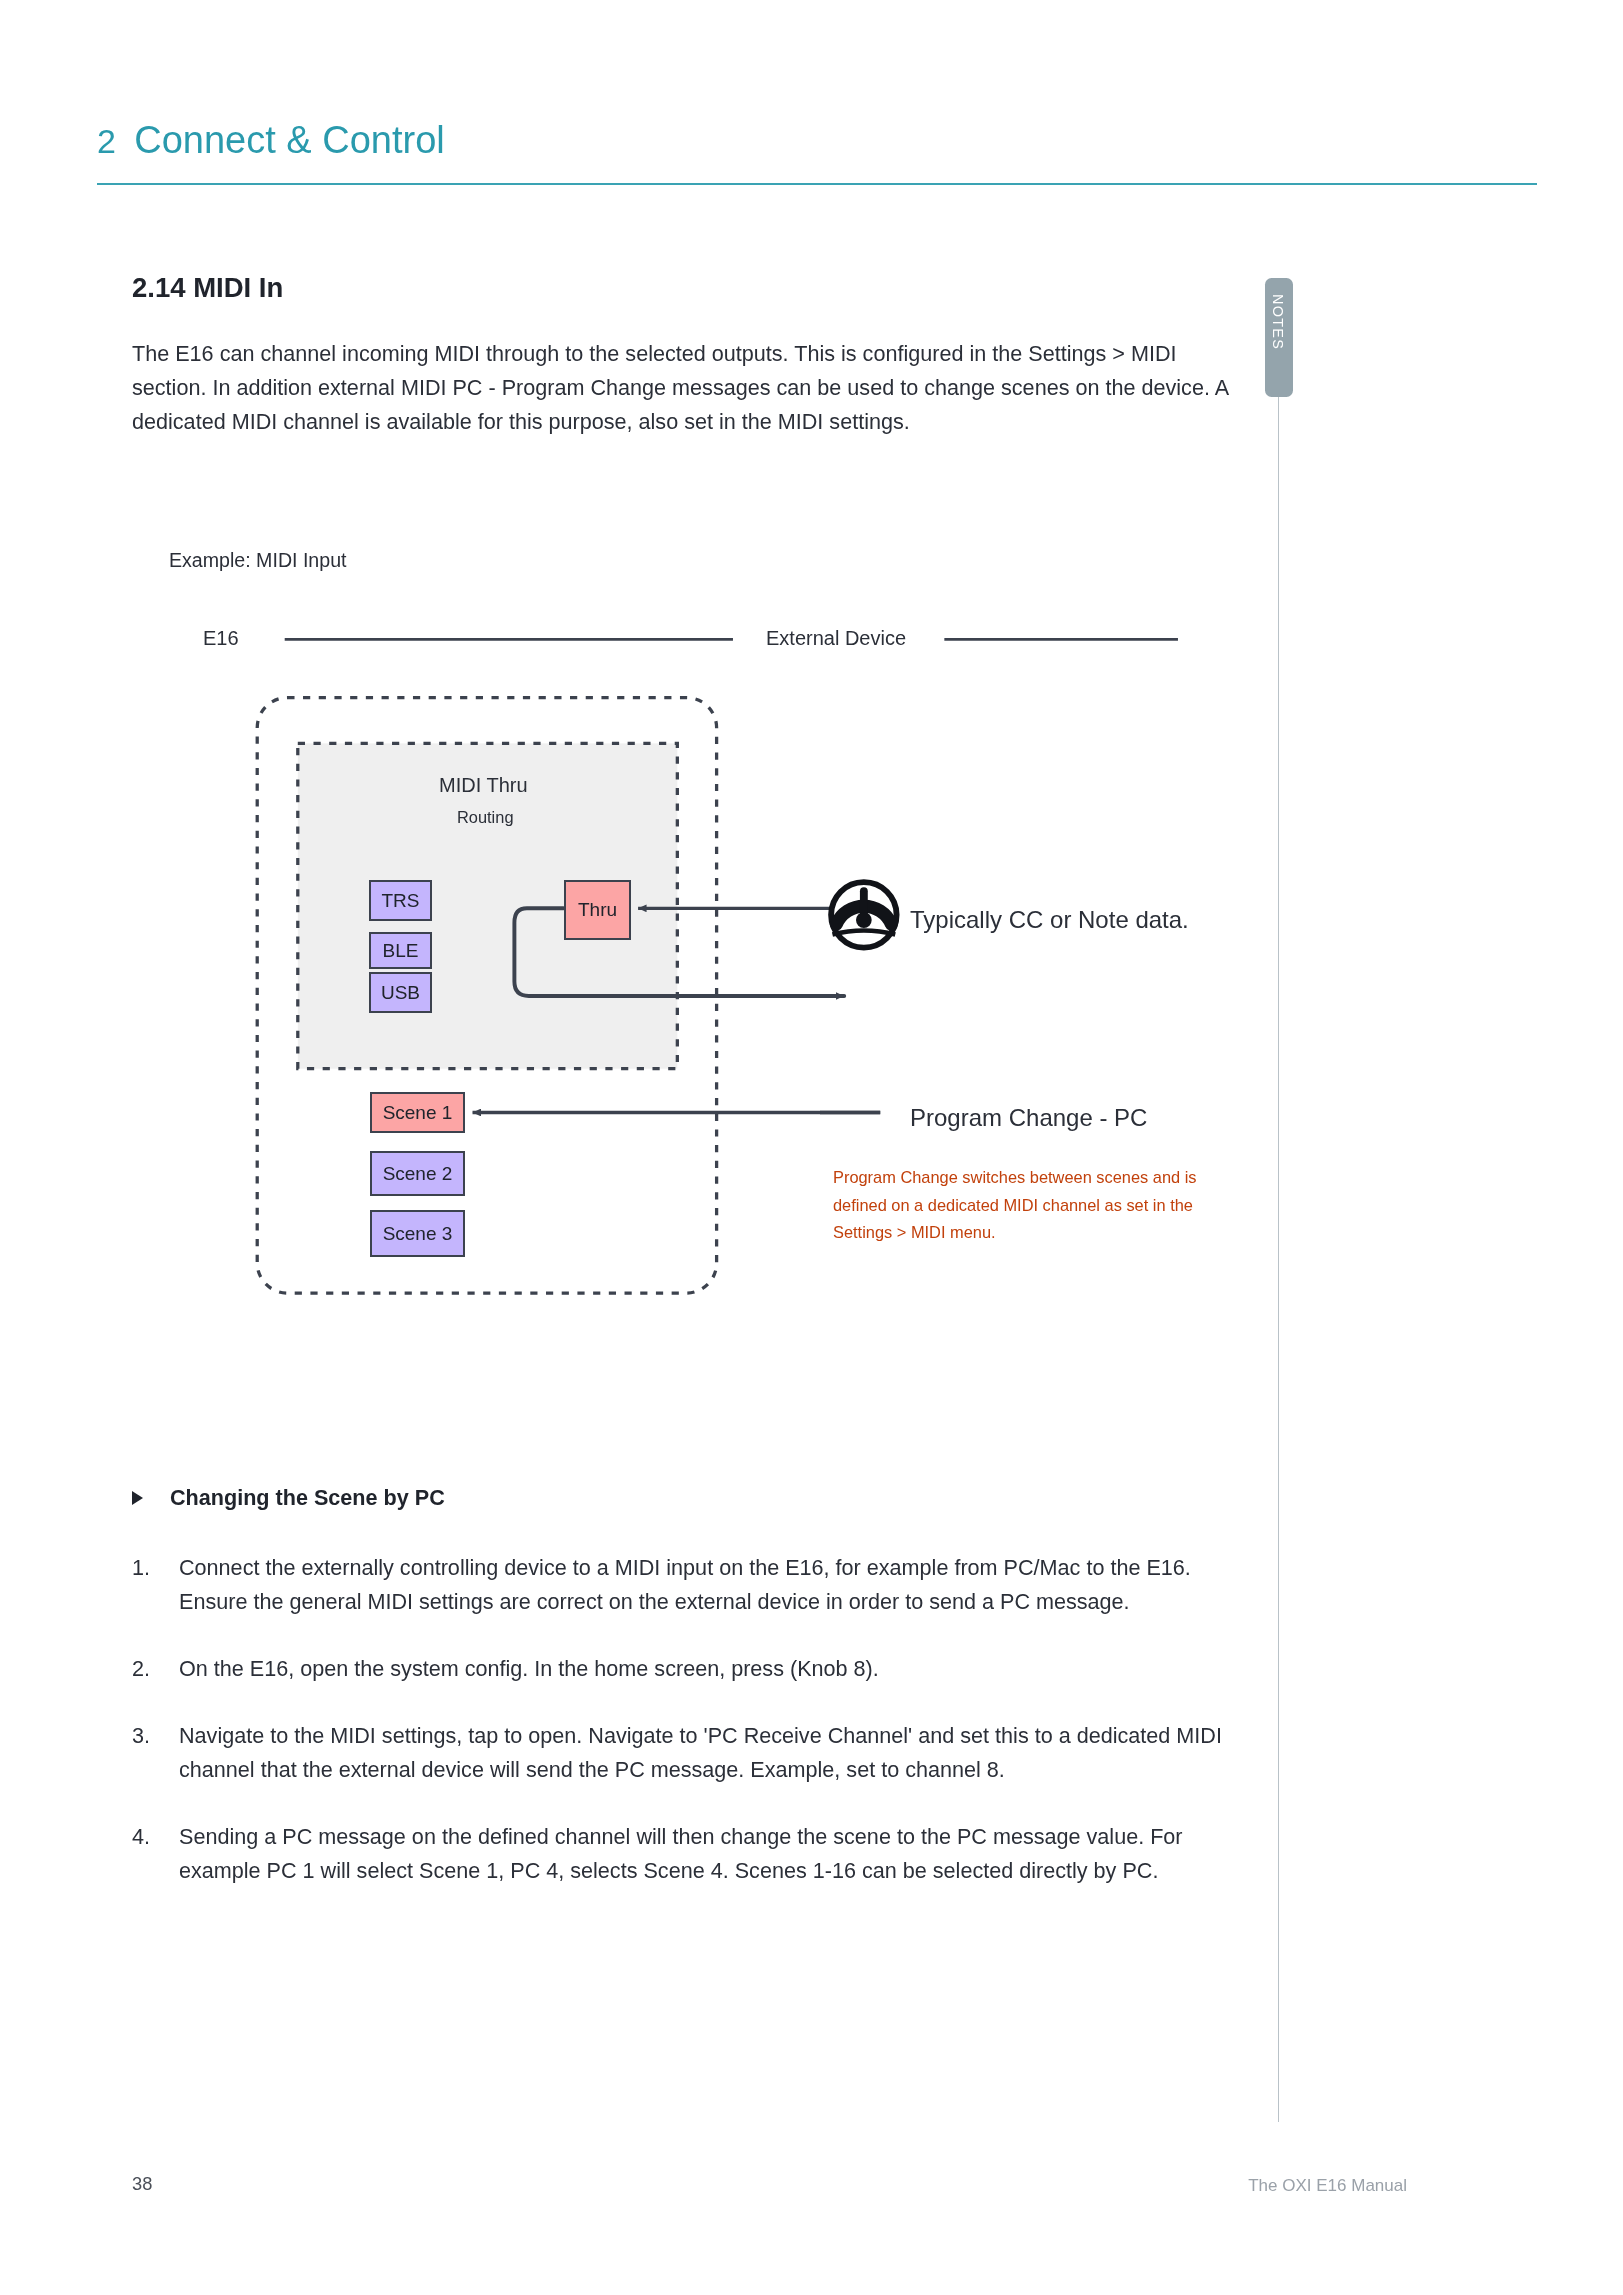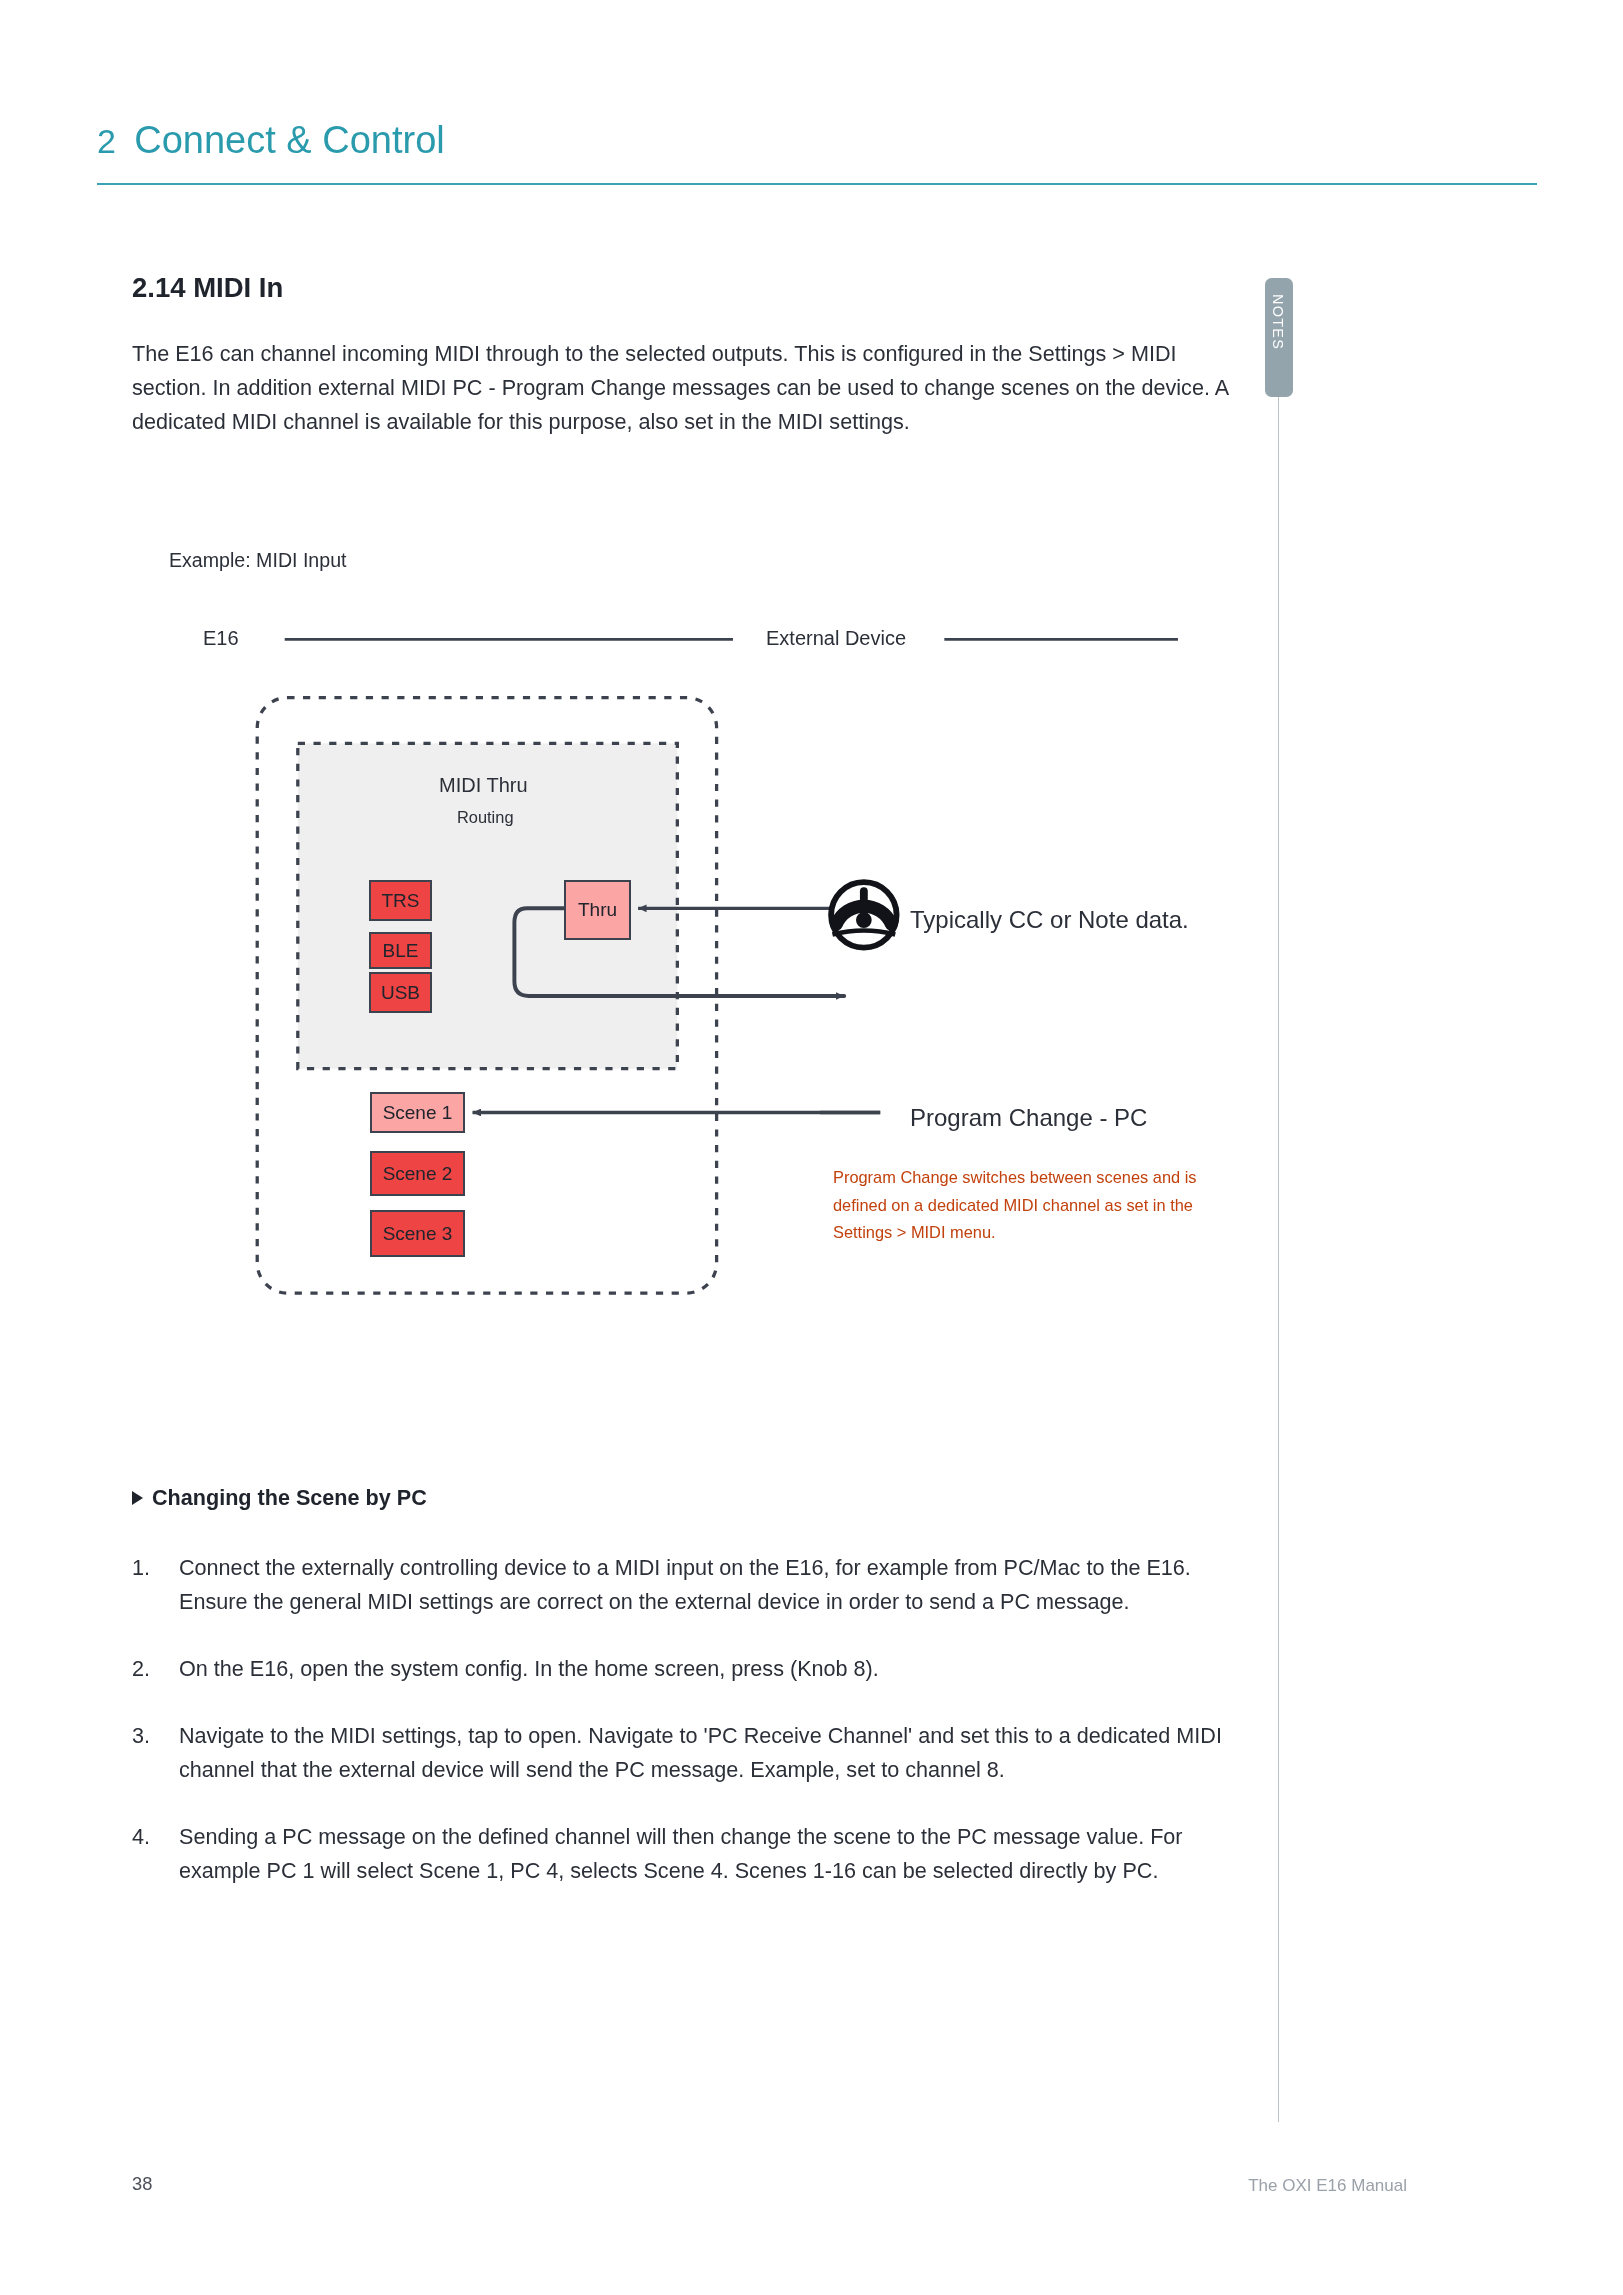--- a/index.html
+++ b/index.html
@@ -63,27 +63,27 @@
   .dlabel{position:absolute;font-size:24px;color:#2b2f38;white-space:nowrap;}
   .dlabel.big{font-size:20px;}
   .dlabel.small{font-size:16.4px;}
   .dnote{position:absolute;font-size:16.4px;line-height:27.5px;color:#c2410c;width:367px;}
 
   .nodebox{
     position:absolute;border:2px solid #3c424e;background:#fca5a5;
     display:flex;align-items:center;justify-content:center;
     font-size:19px;color:#20242c;box-sizing:border-box;
   }
-  .nodebox.grayfill{background:#ef4444;}
+  .nodebox.grayfill{background:#c4b5fd;}
 
   
   .subhead{
     position:absolute;left:132px;top:1485px;
     font-size:21.6px;font-weight:bold;color:#20242c;
-    display:flex;align-items:center;gap:9px;
+    display:flex;align-items:center;gap:27px;
   }
   .tri{
     width:0;height:0;border-left:11px solid #20242c;
     border-top:7.2px solid transparent;border-bottom:7.2px solid transparent;
     display:inline-block;
   }
 
   
   .steps{position:absolute;left:132px;top:1551px;width:1113px;}
   .step{display:flex;margin-bottom:33px;}

